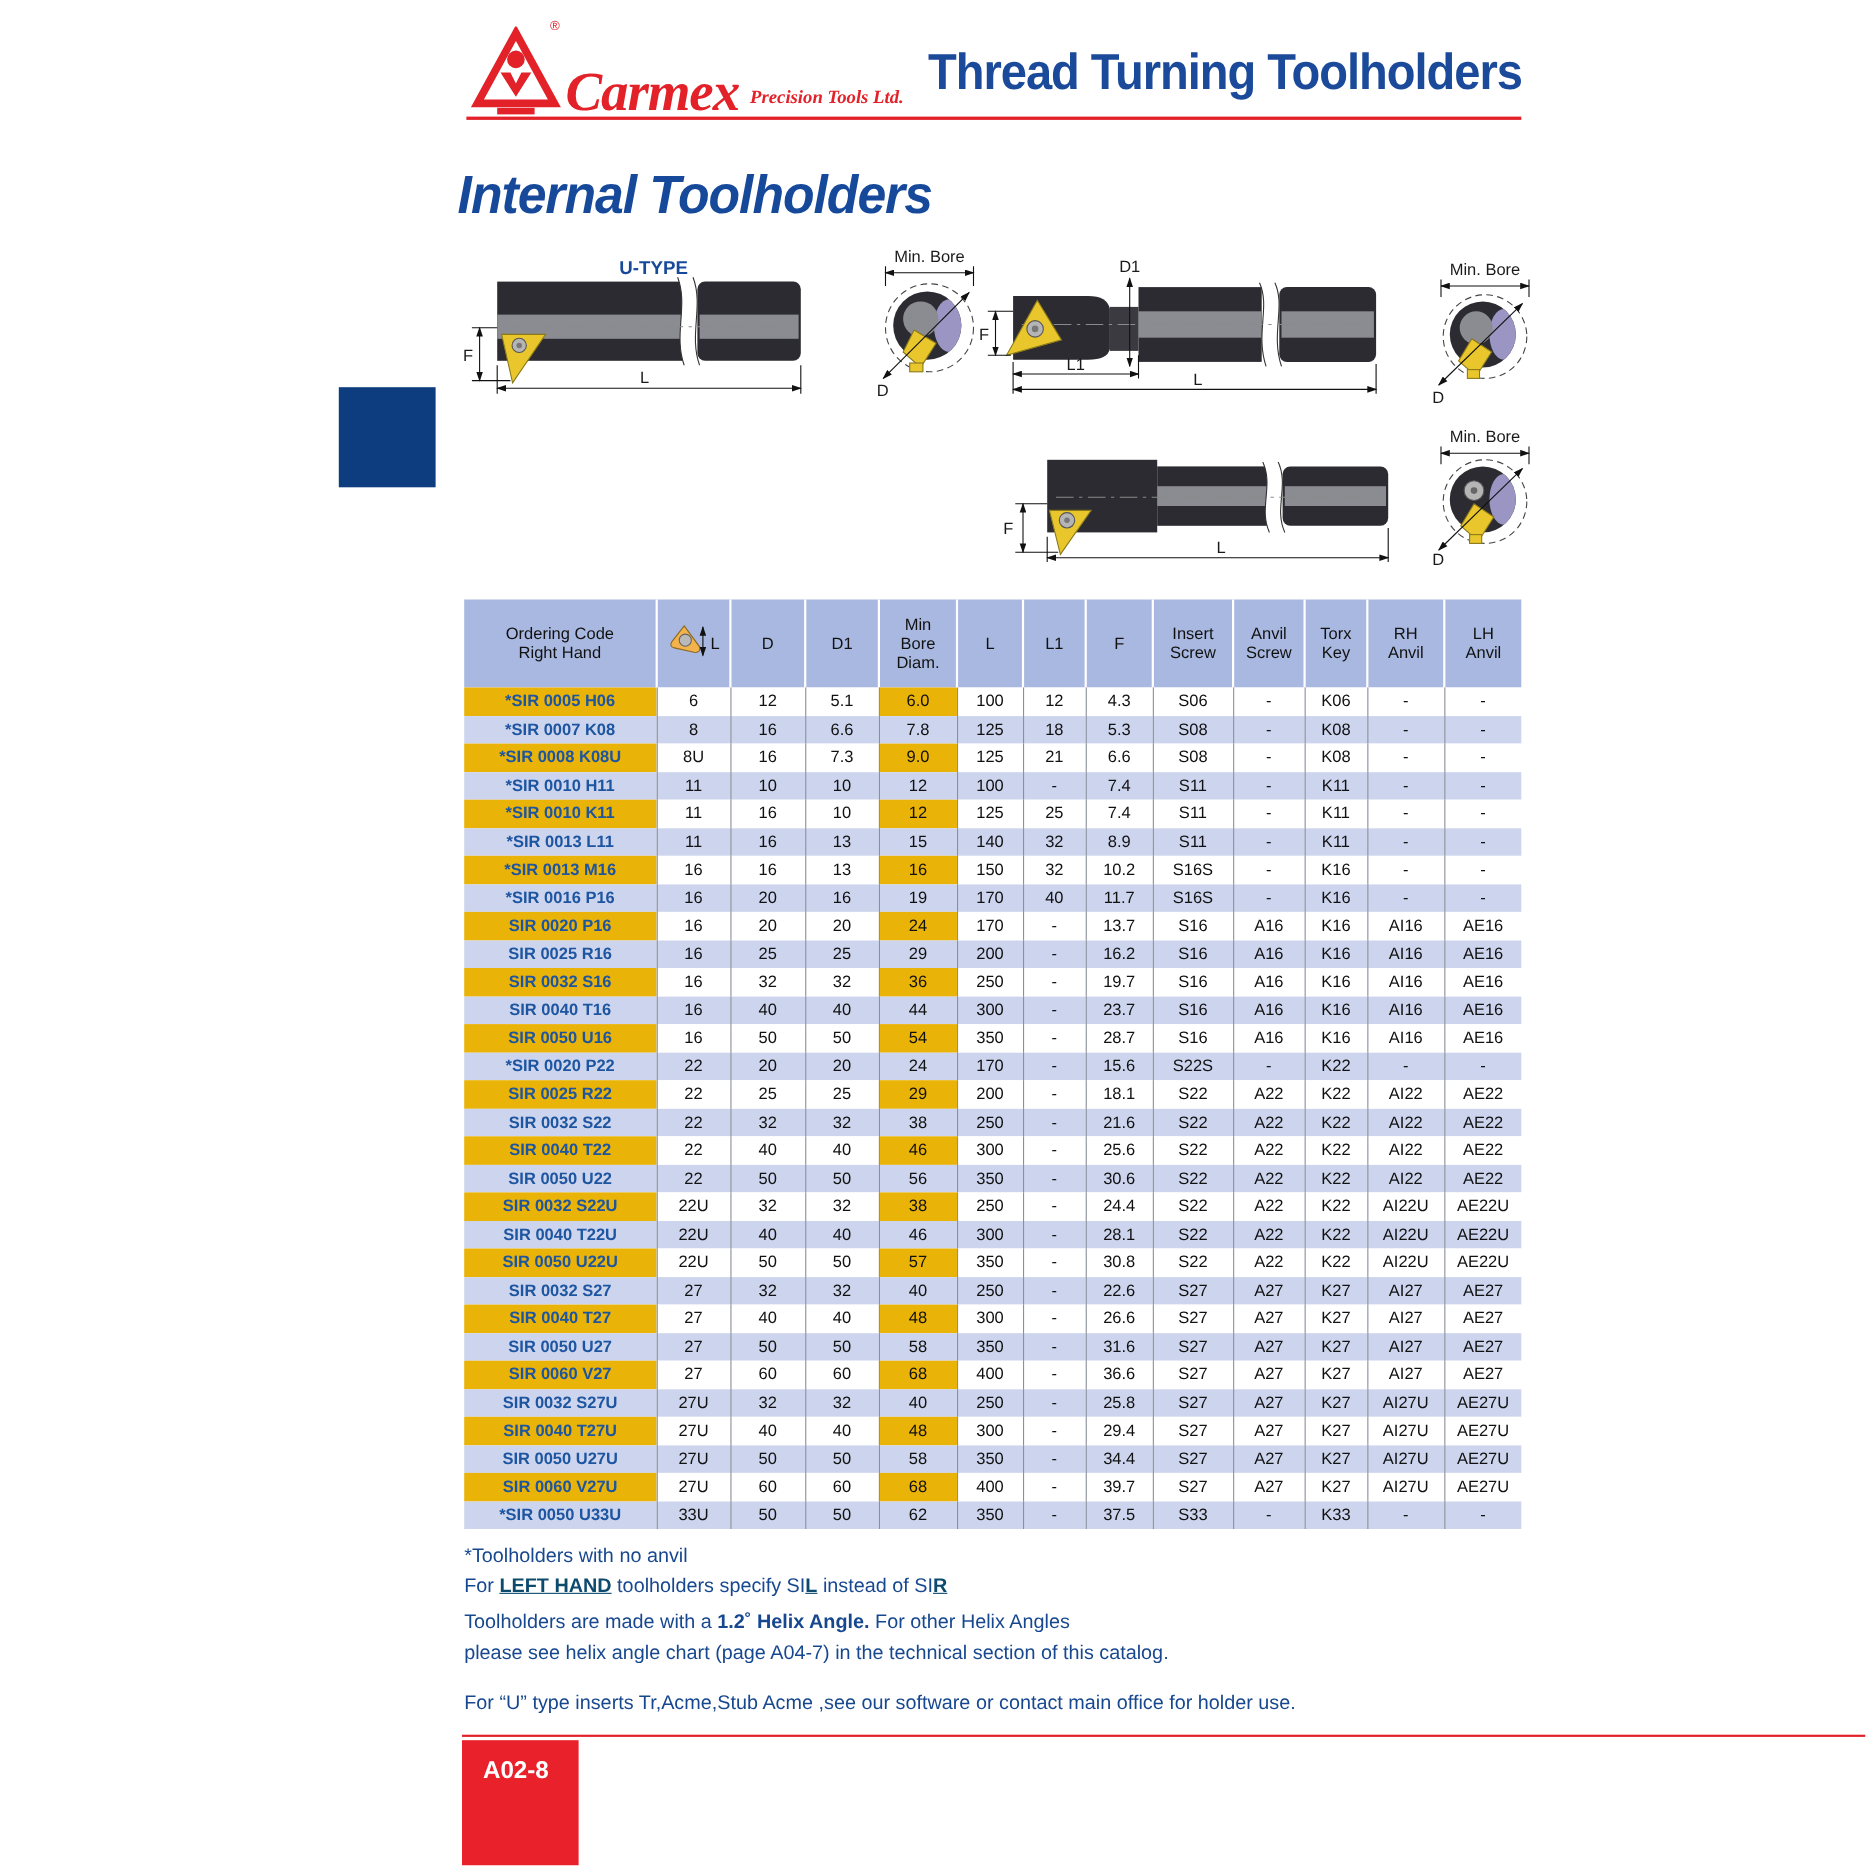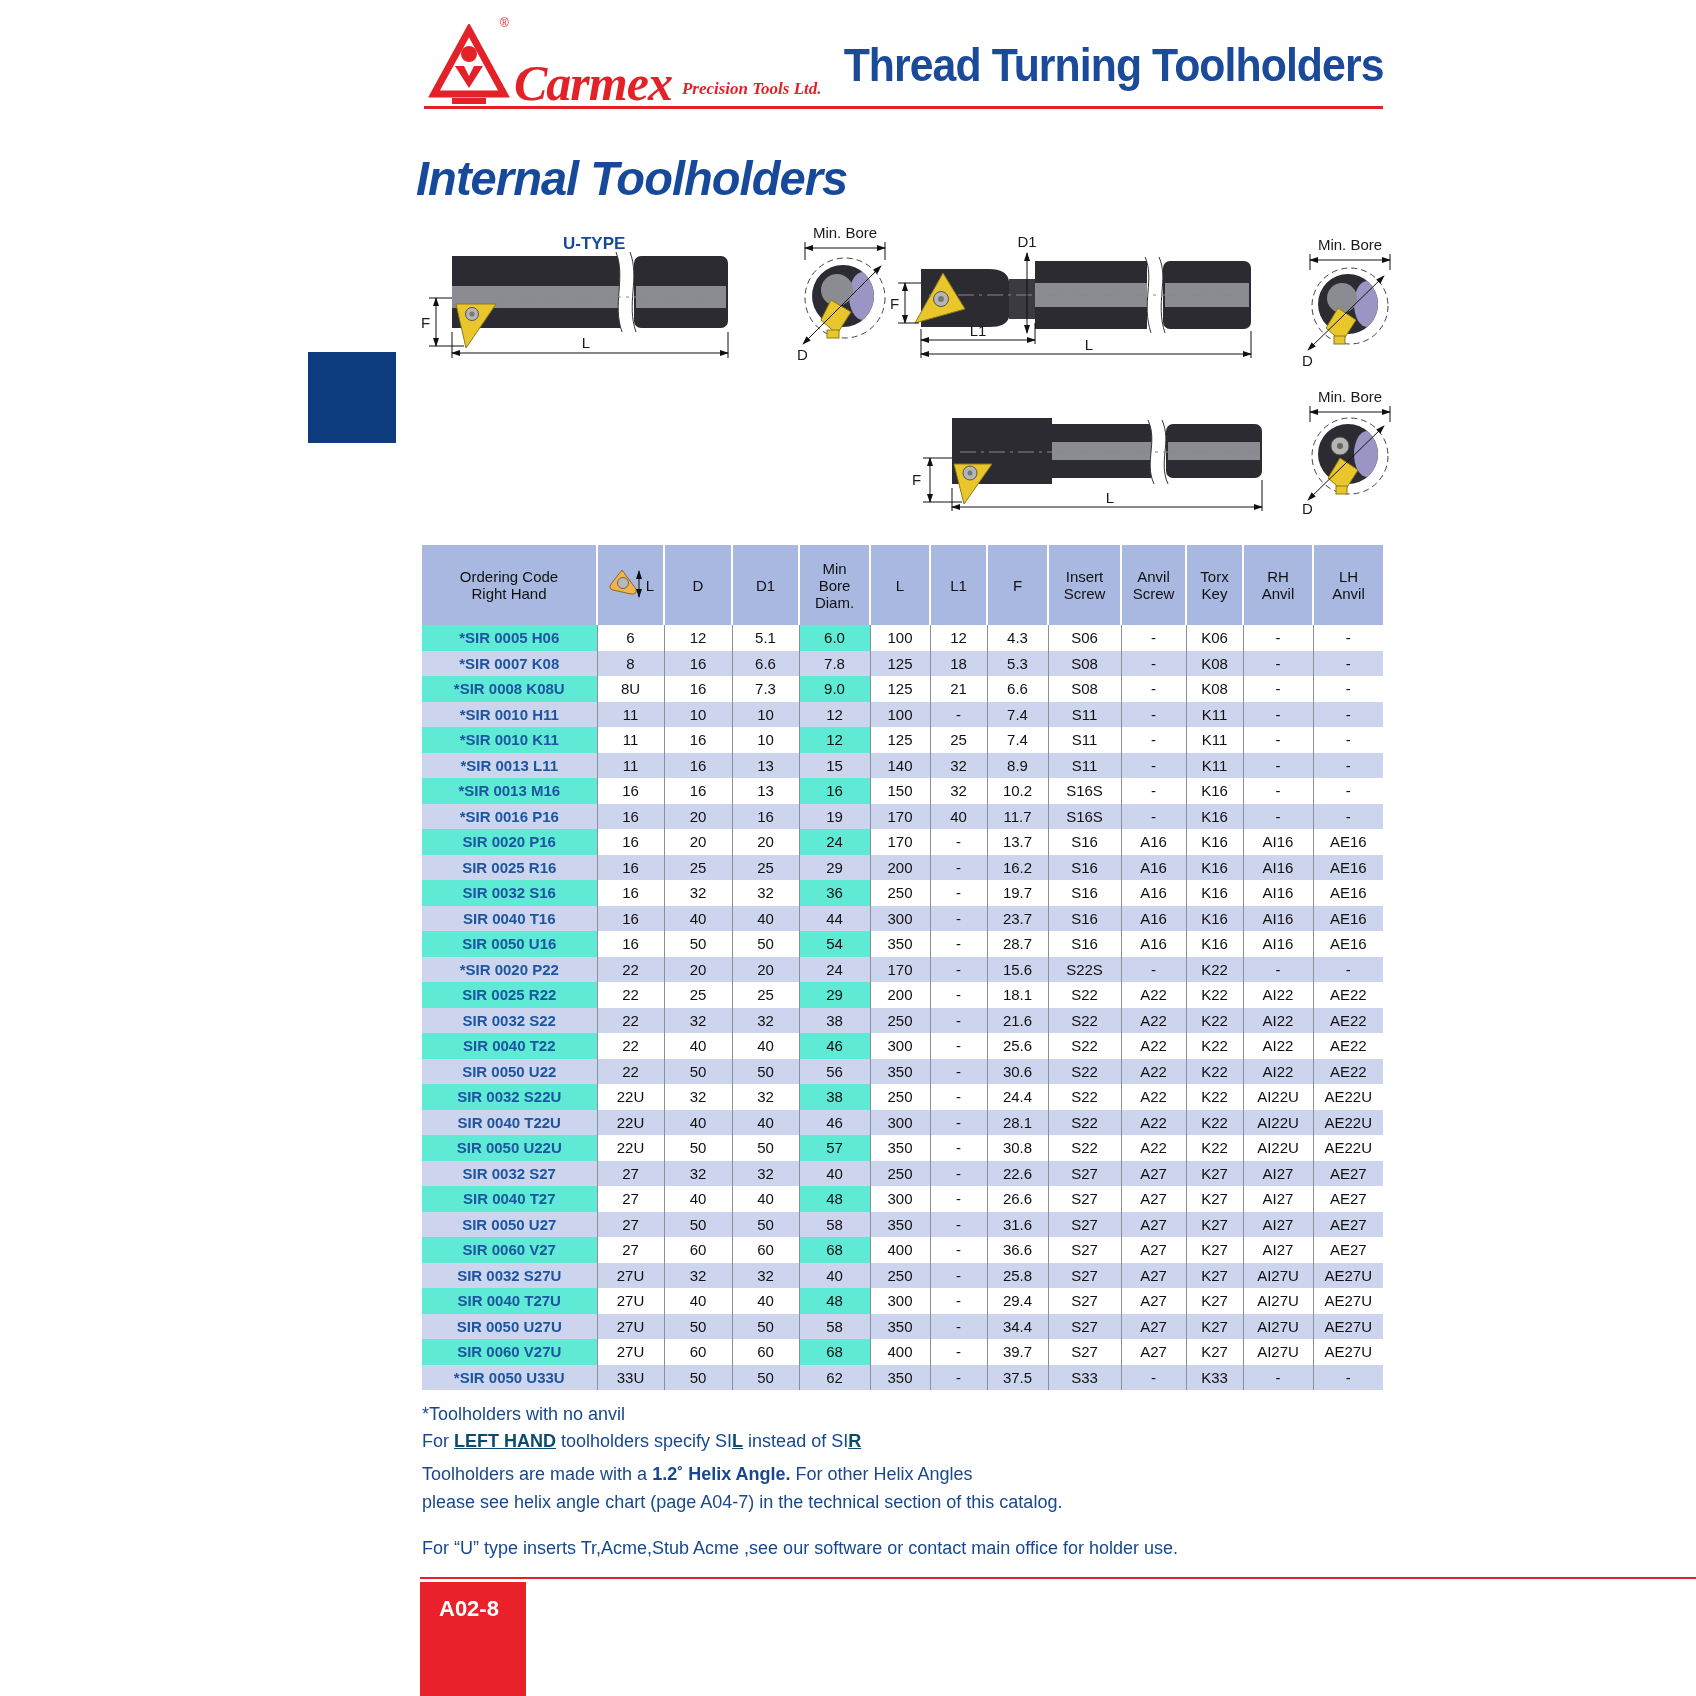--- a/index.html
+++ b/index.html
@@ -33,21 +33,21 @@
   
   #spec-table{left:422px;top:545px;width:961px;border-collapse:collapse;table-layout:fixed;}
   #spec-table th{background:#a9b8e0;font-weight:normal;font-size:15px;line-height:17px;
                  color:#111;text-align:center;vertical-align:middle;height:80px;
                  white-space:pre-line;border-left:2px solid #fff;padding:0 1px;margin-top:36px;}
   #spec-table th:first-child{border-left:none;}
   #spec-table td{font-size:15px;height:25.5px;text-align:center;vertical-align:middle;
                  padding:0;border-left:1px solid #8a8f9b;color:#111;}
   #spec-table td:first-child{border-left:none;}
   #spec-table tr.row-a td{background:#ffffff;}
-  #spec-table tr.row-a td.c0,#spec-table tr.row-a td.c4{background:#5eead4;}
+  #spec-table tr.row-a td.c0,#spec-table tr.row-a td.c4{background:#eab308;}
   #spec-table tr.row-b td{background:#cdd5ee;}
   #spec-table td.c0{color:#1d55a0;font-weight:bold;}
   .th-wrap{display:inline-flex;align-items:center;gap:3px;}
   .th-L{font-size:15px;}
 
   
   .note{left:422px;font-size:18px;color:#17488f;white-space:nowrap;}
   .seg-orange{color:#0c4a6e;font-weight:bold;text-decoration:underline;}
 
   

